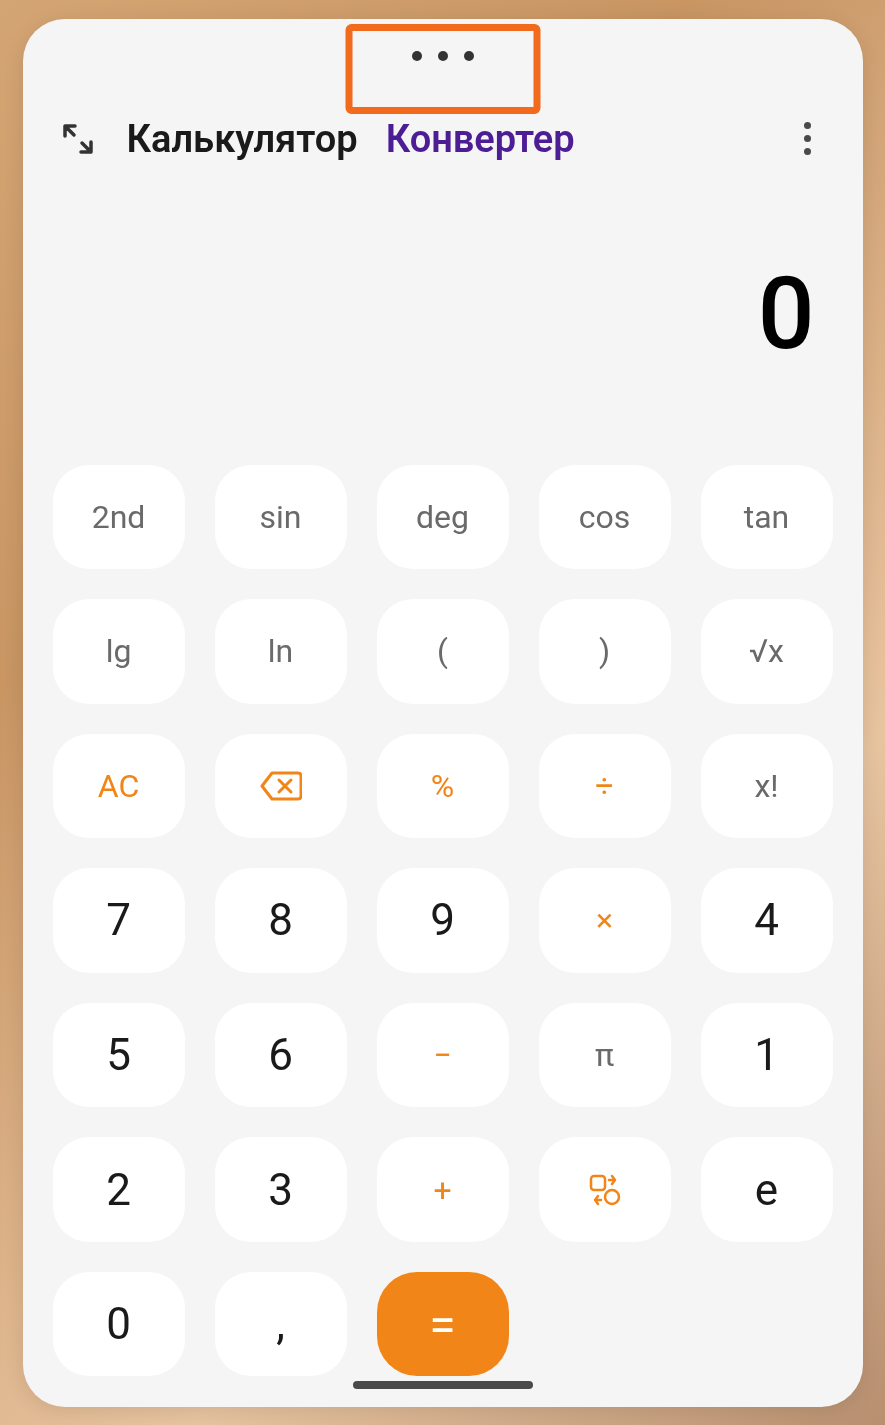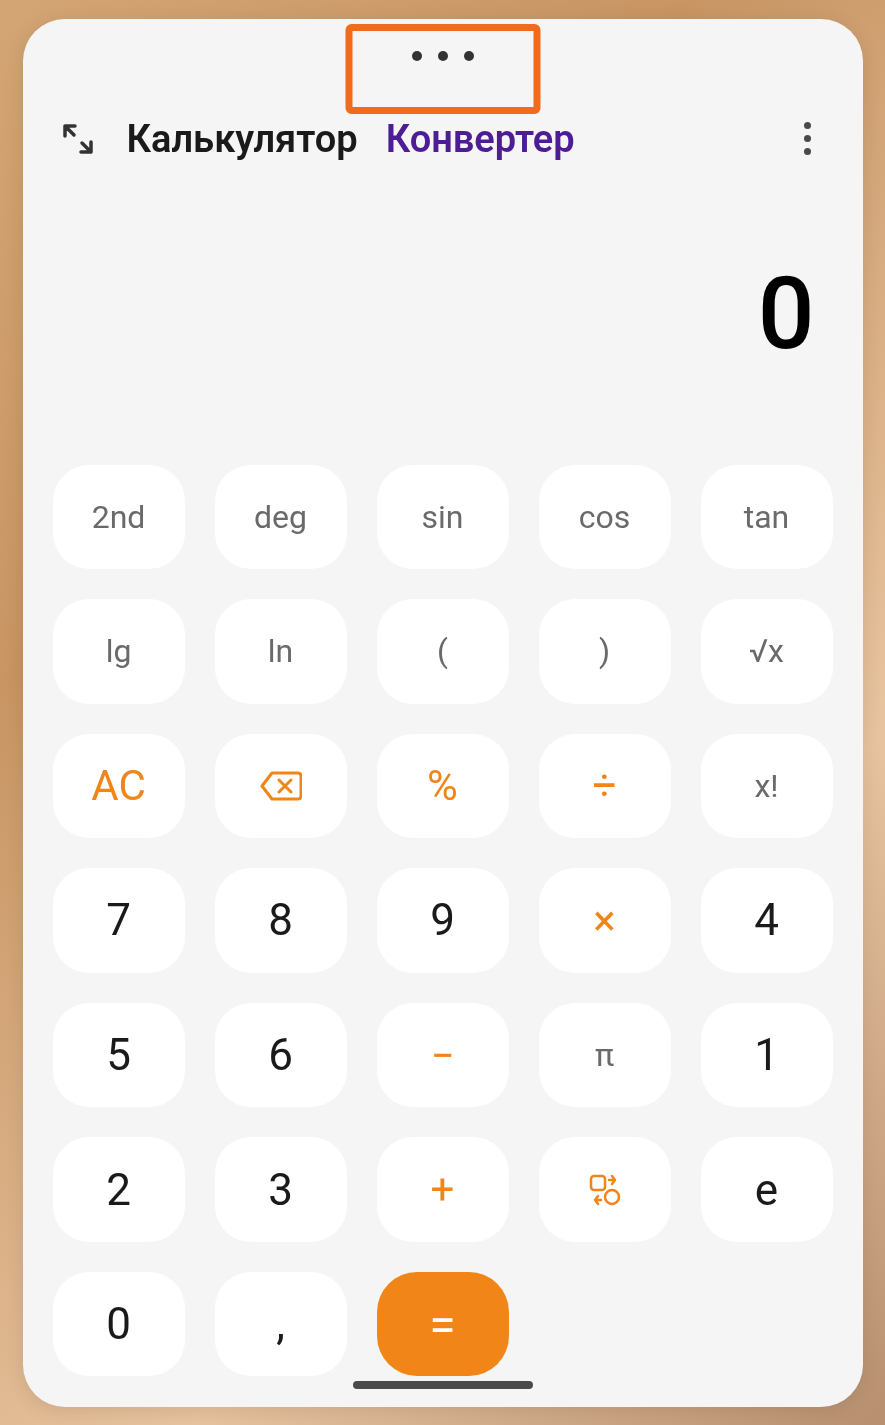--- a/index.html
+++ b/index.html
@@ -107,21 +107,21 @@
       grid-template-rows: repeat(7, 1fr);
       gap: 30px;
       padding: 16px 30px 30px 30px;
     }
     .key {
       background: #ffffff;
       border-radius: 36px;
       display: flex;
       align-items: center;
       justify-content: center;
-      font-size: 42px;
+      font-size: 32px;
       color: #4a4a4a;
       cursor: pointer;
       user-select: none;
       font-weight: 400;
     }
     .key.func { font-size: 32px; color: #6a6a6a; }
     .key.orange { color: #f28518; }
     .key.big { font-size: 44px; color: #1a1a1a; font-weight: 400; }
     .key.equals {
       background: #f28518;
@@ -170,22 +170,22 @@
     </div>
   </div>
 
   <div class="display">
     <span class="display-value">0</span>
   </div>
 
   <div class="keypad">
 
     <div class="key func">2nd</div>
+    <div class="key func">sin</div>
     <div class="key func">deg</div>
-    <div class="key func">sin</div>
     <div class="key func">cos</div>
     <div class="key func">tan</div>
 
     <div class="key func">lg</div>
     <div class="key func">ln</div>
     <div class="key func">(</div>
     <div class="key func">)</div>
 
     <div class="key func">√x</div>
     <div class="key orange">AC</div>

